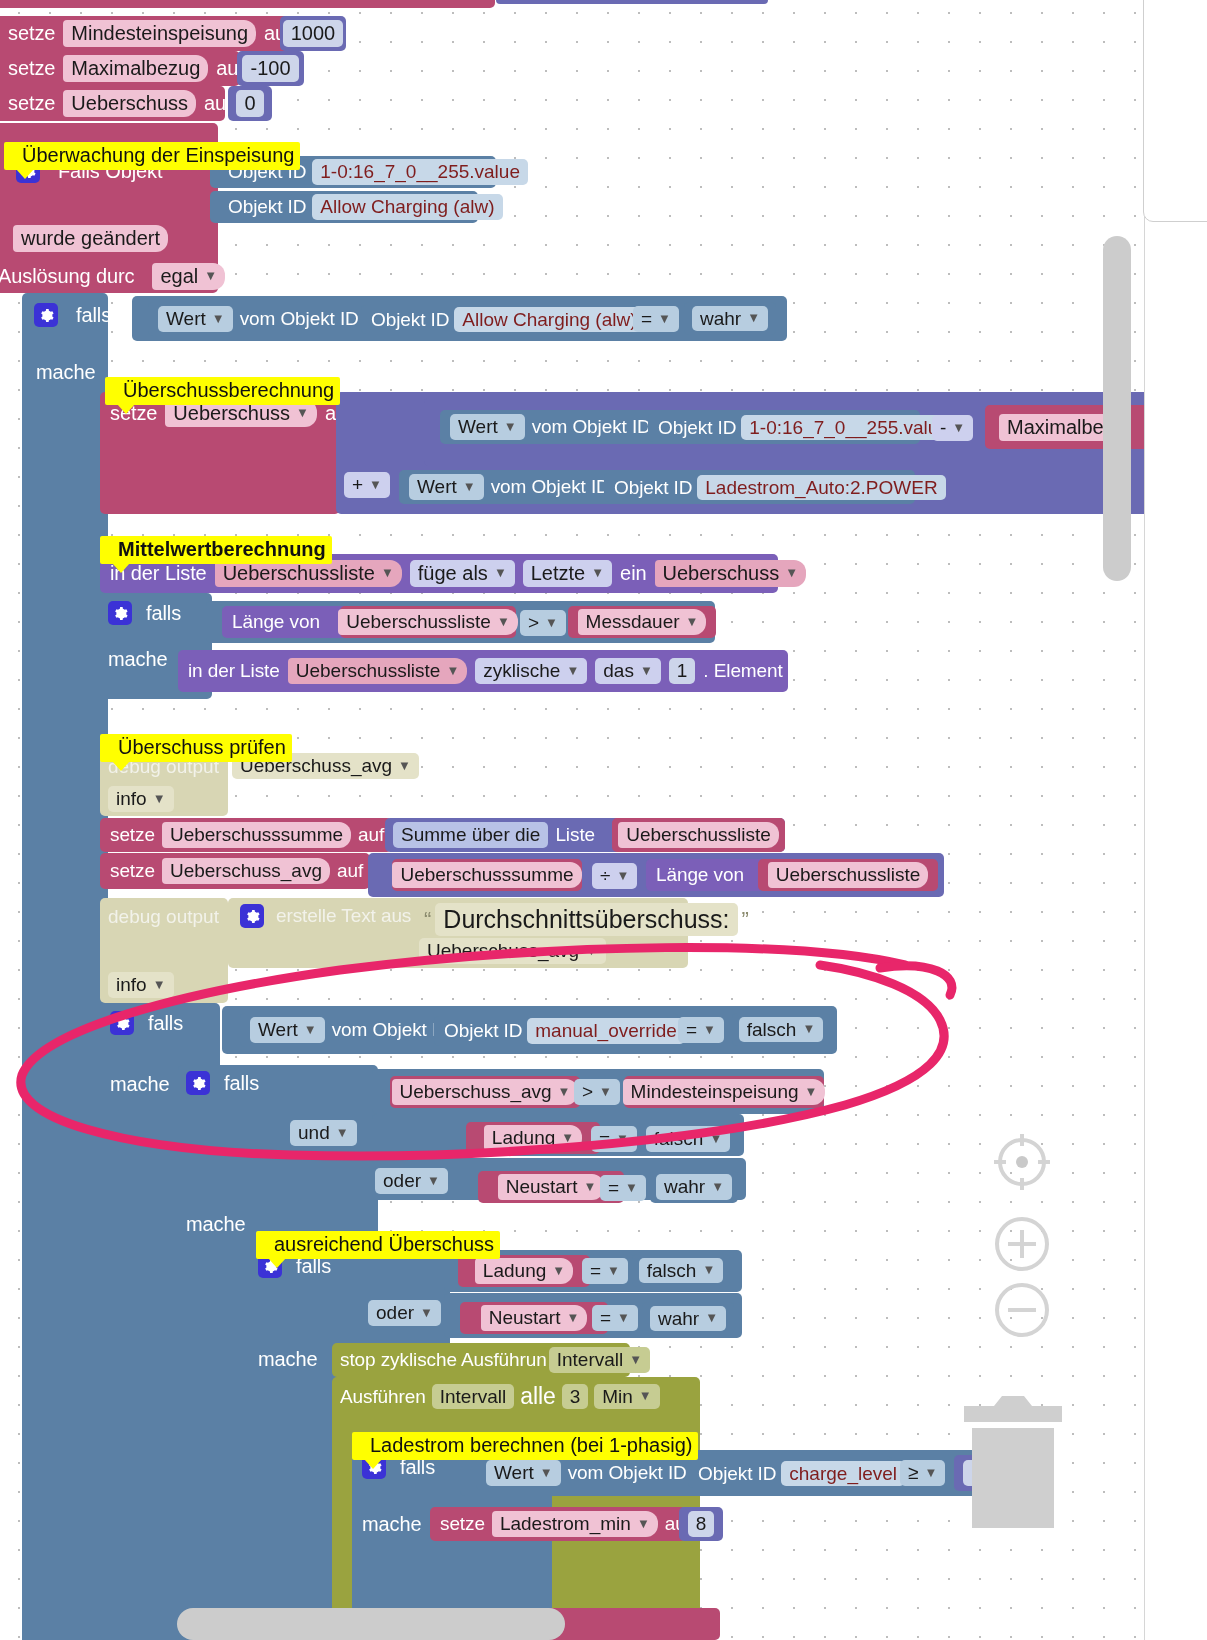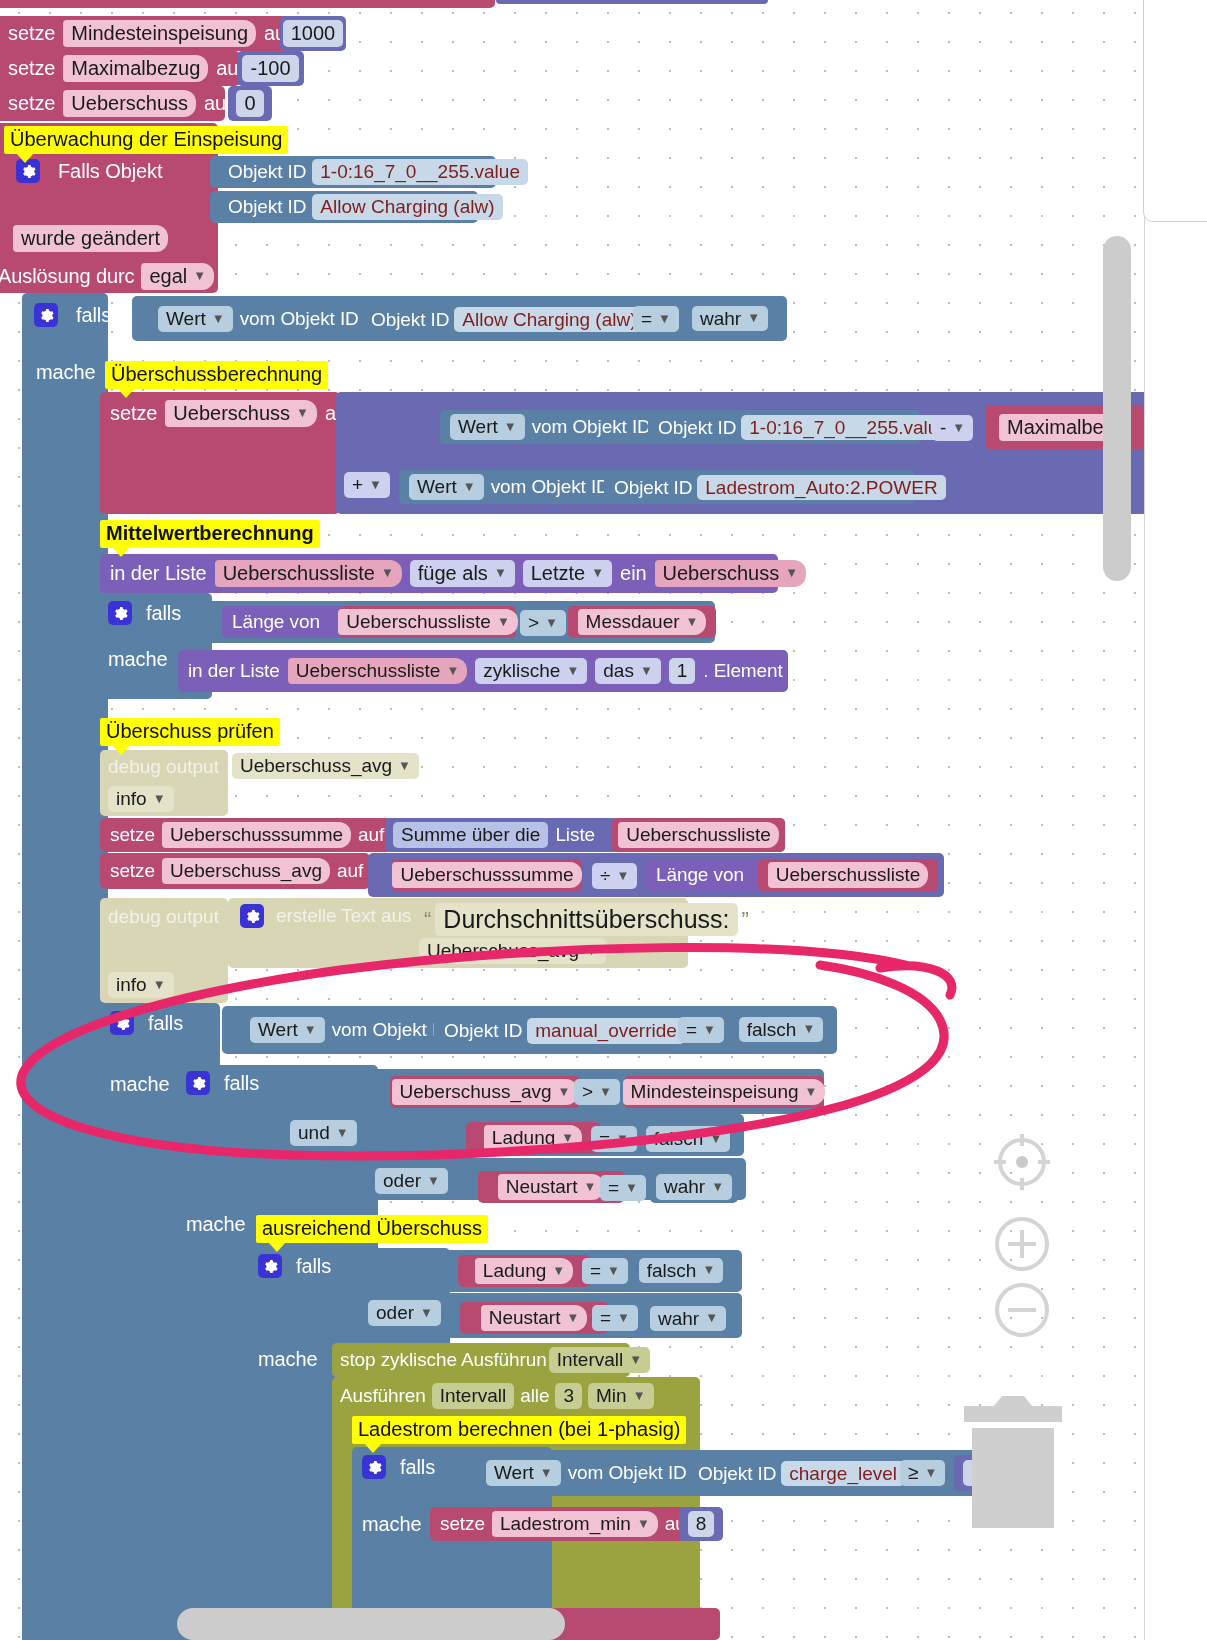--- a/index.html
+++ b/index.html
@@ -89,24 +89,25 @@
     flex: 0 0 auto;
   }
   .gear svg { width: 15px; height: 15px; display:block; }
 
   
   .ylabel {
     position: absolute;
     background: #ffff00;
     color: #111;
     font-size: 20px;
-    padding: 2px 6px 3px 6px;
+    padding: 2px 6px 3px 18px;
     border-radius: 2px;
     white-space: nowrap;
     z-index: 6;
+    margin-top: 16px;
   }
   .ylabel:after {
     content:"";
     position:absolute;
     left: 12px; bottom: -9px;
     width: 0; height: 0;
     border-left: 9px solid transparent;
     border-right: 9px solid transparent;
     border-top: 10px solid #ffff00;
   }
@@ -181,21 +182,21 @@
             <path d="M12 8a4 4 0 100 8 4 4 0 000-8zm9.4 4c0-.6-.05-1.2-.15-1.75l2.1-1.6-2-3.46-2.5 1a7.8 7.8 0 00-3-1.75L15.4 1.5h-4l-.45 2.94a7.8 7.8 0 00-3 1.75l-2.5-1-2 3.46 2.1 1.6c-.1.55-.15 1.15-.15 1.75s.05 1.2.15 1.75l-2.1 1.6 2 3.46 2.5-1a7.8 7.8 0 003 1.75l.45 2.94h4l.45-2.94a7.8 7.8 0 003-1.75l2.5 1 2-3.46-2.1-1.6c.1-.55.15-1.15.15-1.75z"></path>
           </svg>
       </span>
       <span class="lbl">Falls Objekt</span>
     </div>
     <div style="position:absolute; left:14px; top:102px;padding-left:9px;">
       <span class="field f-varpink">wurde geändert</span>
     </div>
     <div style="position:absolute; left:8px; top:140px; display:flex; align-items:center;">
       <span class="lbl">Auslösung durc</span>
-      <span class="field f-varpink" style="margin-left:7px;">
+      <span class="field f-varpink" style="margin-left:18px;">
         <span>egal</span>
           <span class="caret">▼</span>
       </span>
     </div>
   </div>
 
   <div class="ylabel" style="left:4px; top:126px;">Überwachung der Einspeisung</div>
 
   <div class="blk" style="left:210px; top:156px; width:286px; height:32px; background:#5b80a5; padding-left:18px; gap:6px;">
     <span class="lbl" style="font-size:19px;">Objekt ID</span>
@@ -655,21 +656,21 @@
     <span class="field f-olive" style="font-size:19px;">
       <span>Intervall</span>
         <span class="caret">▼</span>
     </span>
   </div>
 
   <div class="blk" style="left:332px; top:1377px; width:368px; height:380px; background:#9aa33f; display:block; border-radius:5px;">
     <div style="position:absolute; left:8px; top:6px; display:flex; align-items:center; gap:6px;">
       <span class="lbl" style="font-size:19px;">Ausführen</span>
       <span class="field f-olive" style="font-size:19px;">Intervall</span>
-      <span class="lbl" style="font-size:19px;">alle</span>
+      <span class="lbl" style="font-size:23px;">alle</span>
       <span class="field f-olive" style="font-size:19px;">3</span>
       <span class="field f-olive" style="font-size:19px;">
         <span>Min</span>
           <span class="caret">▼</span>
       </span>
     </div>
   </div>
 
   <div class="ylabel" style="left:352px; top:1416px;">Ladestrom berechnen (bei 1-phasig)</div>
 

